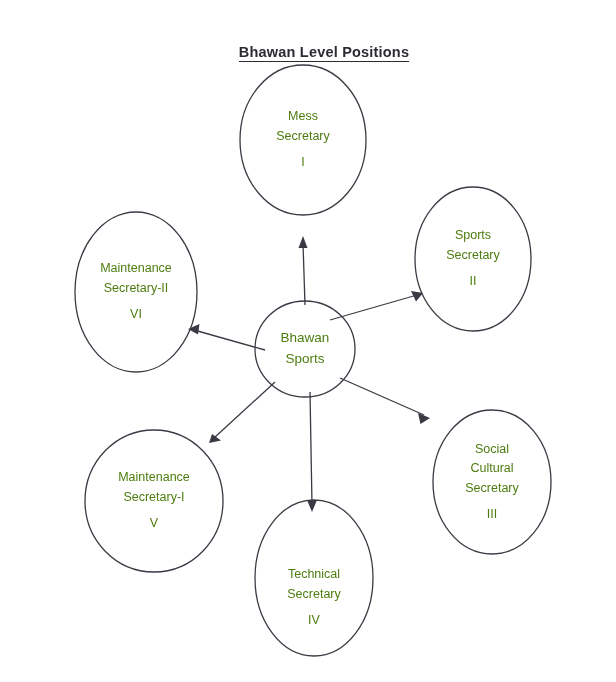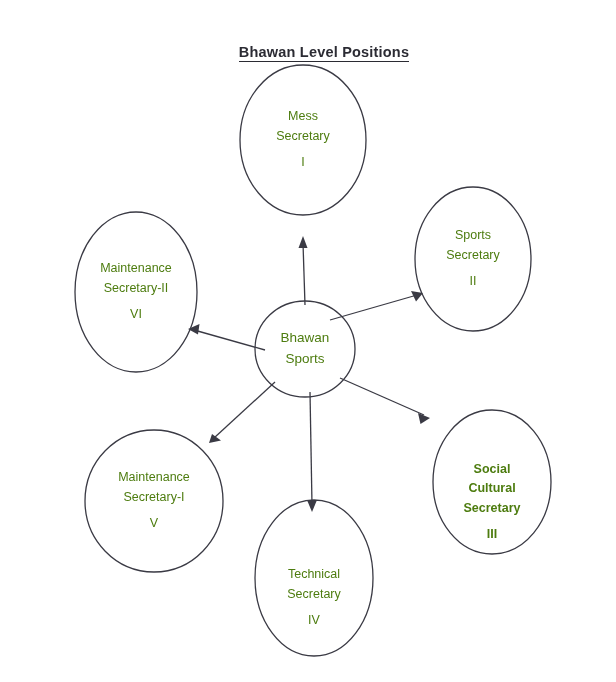--- a/index.html
+++ b/index.html
@@ -94,21 +94,21 @@
   <span class="ln">Secretary</span>
   <span class="ln num">I</span>
 </div>
 
 <div class="node" style="left:415px; top:187px; width:116px; height:144px;align-items:center;">
   <span class="ln">Sports</span>
   <span class="ln">Secretary</span>
   <span class="ln num">II</span>
 </div>
 
-<div class="node" style="left:433px; top:430px; width:118px; height:144px;font-weight:bold;">
+<div class="node" style="left:433px; top:410px; width:118px; height:144px;">
   <span class="ln">Social</span>
   <span class="ln">Cultural</span>
   <span class="ln">Secretary</span>
   <span class="ln num">III</span>
 </div>
 
 <div class="node" style="left:255px; top:520px; width:118px; height:156px;">
   <span class="ln">Technical</span>
   <span class="ln">Secretary</span>
   <span class="ln num">IV</span>

